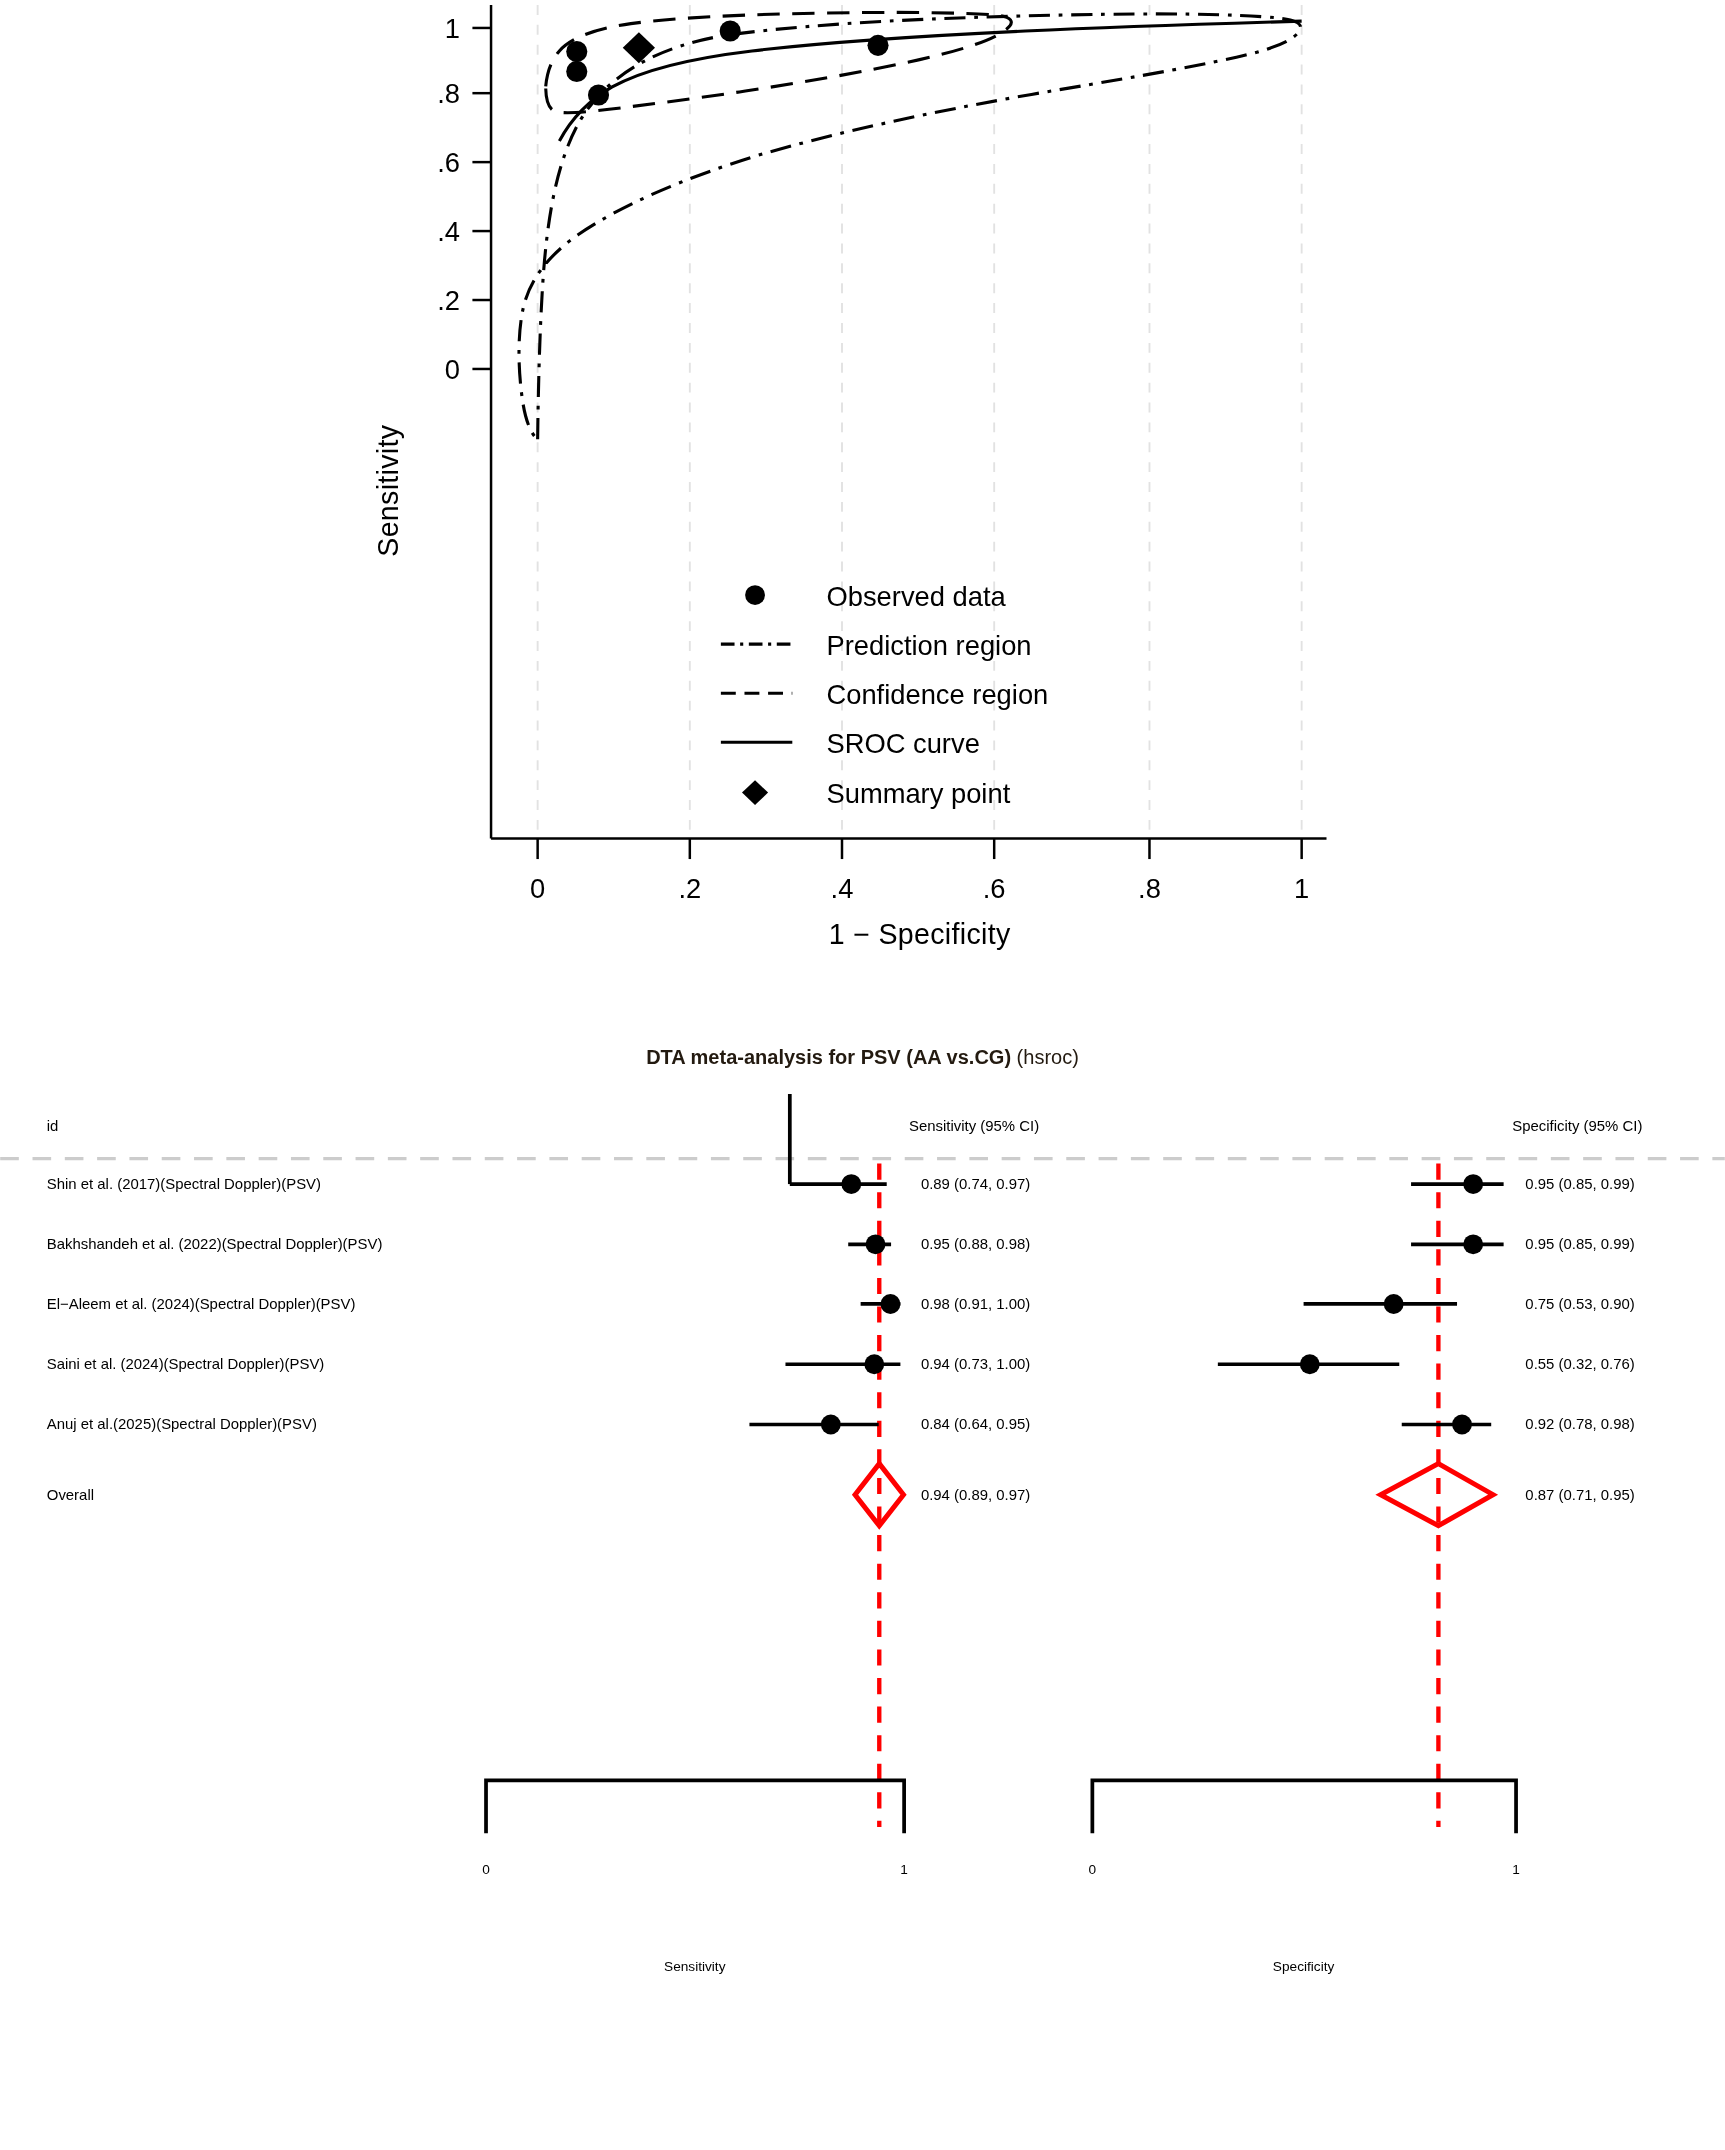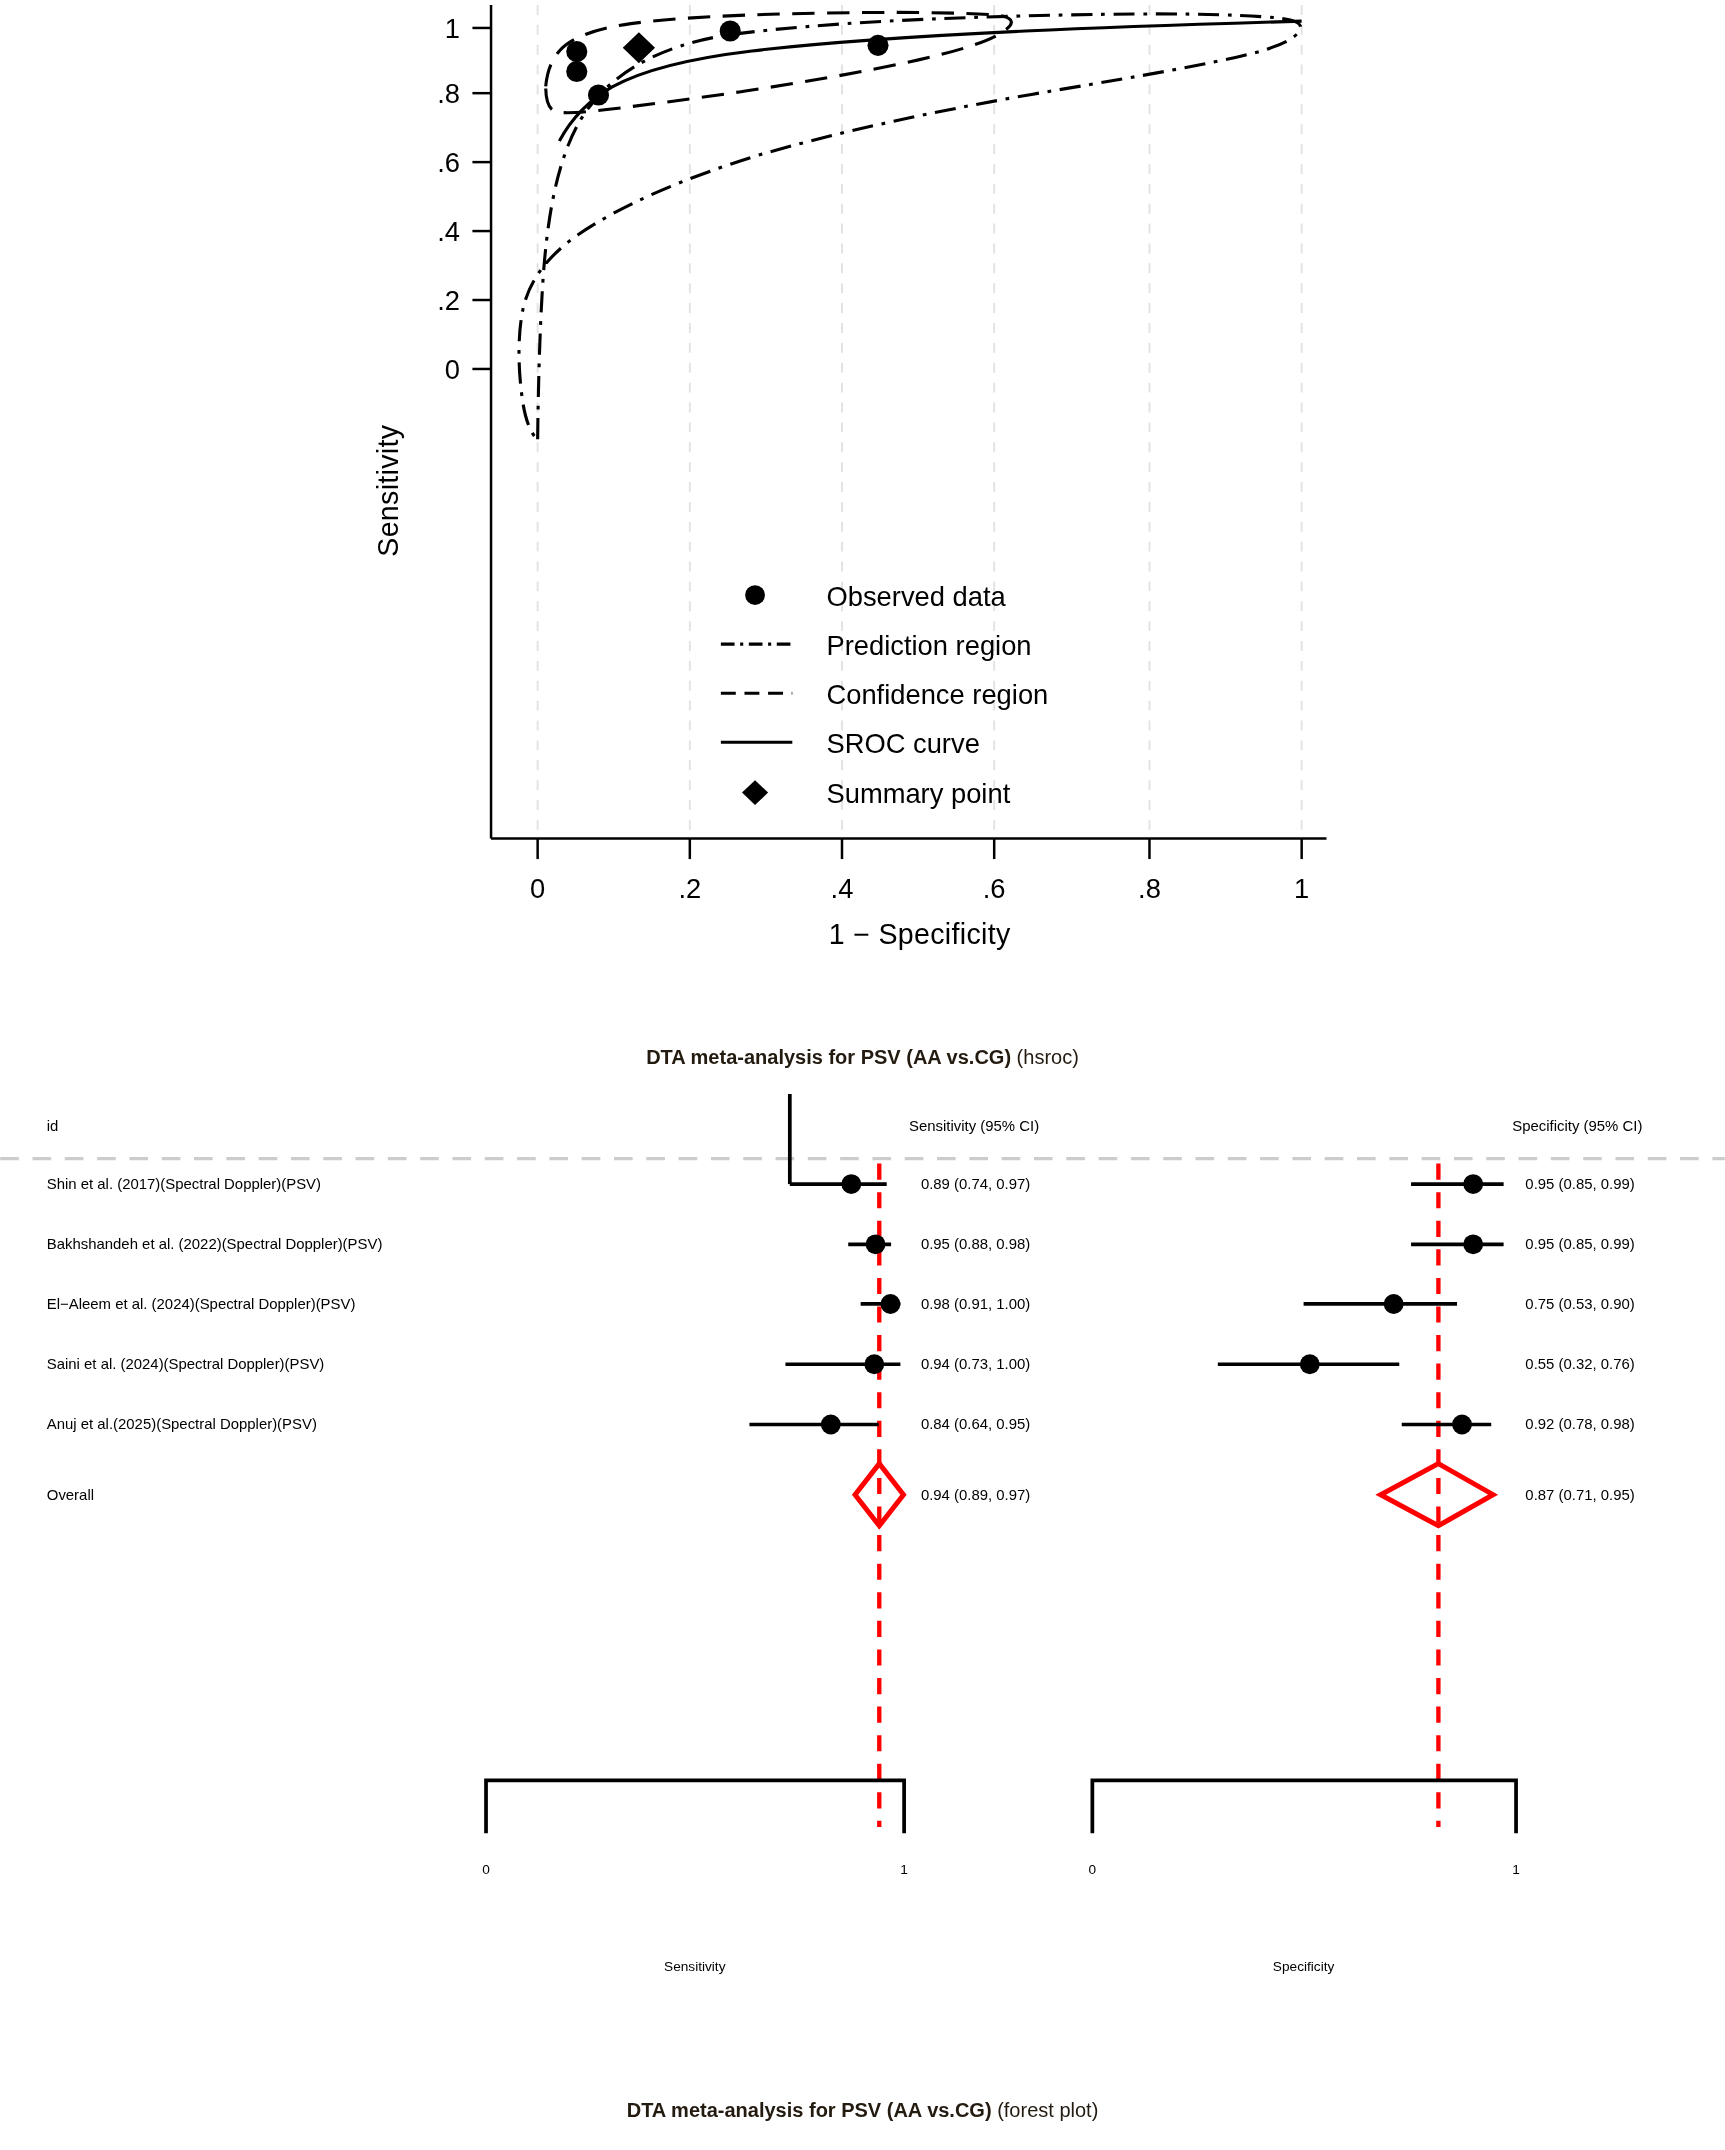--- a/index.html
+++ b/index.html
@@ -229,18 +229,15 @@
 
       <text class="fp-est" x="2455" y="153">0.95 (0.85, 0.99)</text>
       <text class="fp-est" x="2455" y="250">0.95 (0.85, 0.99)</text>
       <text class="fp-est" x="2455" y="346">0.75 (0.53, 0.90)</text>
       <text class="fp-est" x="2455" y="443">0.55 (0.32, 0.76)</text>
       <text class="fp-est" x="2455" y="540">0.92 (0.78, 0.98)</text>
       <text class="fp-est" x="2455" y="653">0.87 (0.71, 0.95)</text>
     </svg>
   </div>
 
-  <div class="plot-title" id="forest-title">
-    <span>DTA meta-analysis for  PSV (AA vs.CG)</span><span class="sub"> (forest plot)</span>
-  </div>
 
 </div>
 
 
 </body></html>

